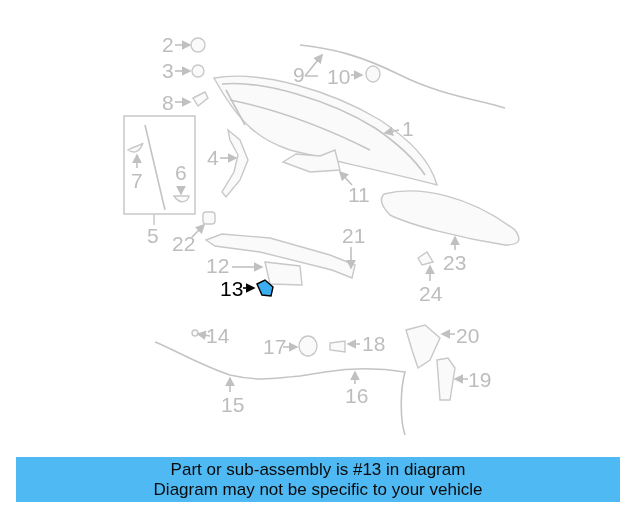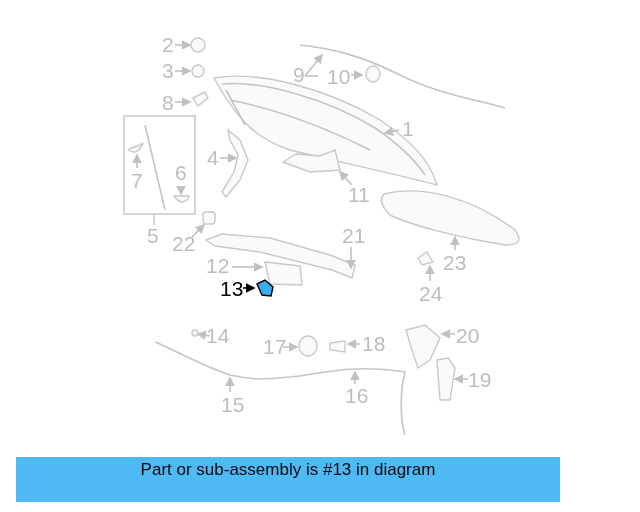--- a/index.html
+++ b/index.html
@@ -3,21 +3,21 @@
 <meta charset="utf-8">
 <style>
   html, body { margin:0; padding:0; background:#ffffff; }
   body { width:640px; height:512px; position:relative; overflow:hidden; font-family:"Liberation Sans", sans-serif; }
   #diagram { position:absolute; left:0; top:0; width:640px; height:450px; }
   .lbl { font-family:"Liberation Sans", sans-serif; font-size:21px; fill:#bdbdbd; }
   .lbl-hi { font-family:"Liberation Sans", sans-serif; font-size:21px; fill:#000; }
   .part { fill:#fafafa; stroke:#c8c8c8; stroke-width:1.4; }
   .line { fill:none; stroke:#c4c4c4; stroke-width:1.6; }
   .arr { stroke:#c0c0c0; stroke-width:1.6; fill:none; }
-  #banner { position:absolute; left:16px; top:457px; width:544px; height:45px; background:#4fb9f3; text-align:center; color:#0a0a0a; font-size:17px; line-height:20px; padding-top:3px; box-sizing:border-box; }
+  #banner { position:absolute; left:16px; top:457px; width:604px; height:45px; background:#4fb9f3; text-align:center; color:#0a0a0a; font-size:17px; line-height:20px; padding-top:3px; box-sizing:border-box; }
   #banner div { white-space:nowrap; }
 </style>
 </head>
 <body>
 
 <svg id="diagram" viewBox="0 0 640 450" xmlns="http://www.w3.org/2000/svg">
   <defs>
     <marker id="ah" markerWidth="6" markerHeight="6" refX="5" refY="3" orient="auto">
       <path d="M0,0 L6,3 L0,6 z" fill="#c0c0c0"></path>
     </marker>
@@ -116,13 +116,14 @@
   <text class="lbl" x="468" y="387">19</text>
   <text class="lbl" x="456" y="343">20</text>
   <text class="lbl" x="342" y="243">21</text>
   <text class="lbl" x="172" y="251">22</text>
   <text class="lbl" x="443" y="270">23</text>
   <text class="lbl" x="419" y="301">24</text>
 </svg>
 
 <div id="banner">
   <div>Part or sub-assembly is #13 in diagram</div>
+  <div>Diagram may not be specific to your vehicle</div>
 </div>
 
 </body></html>

